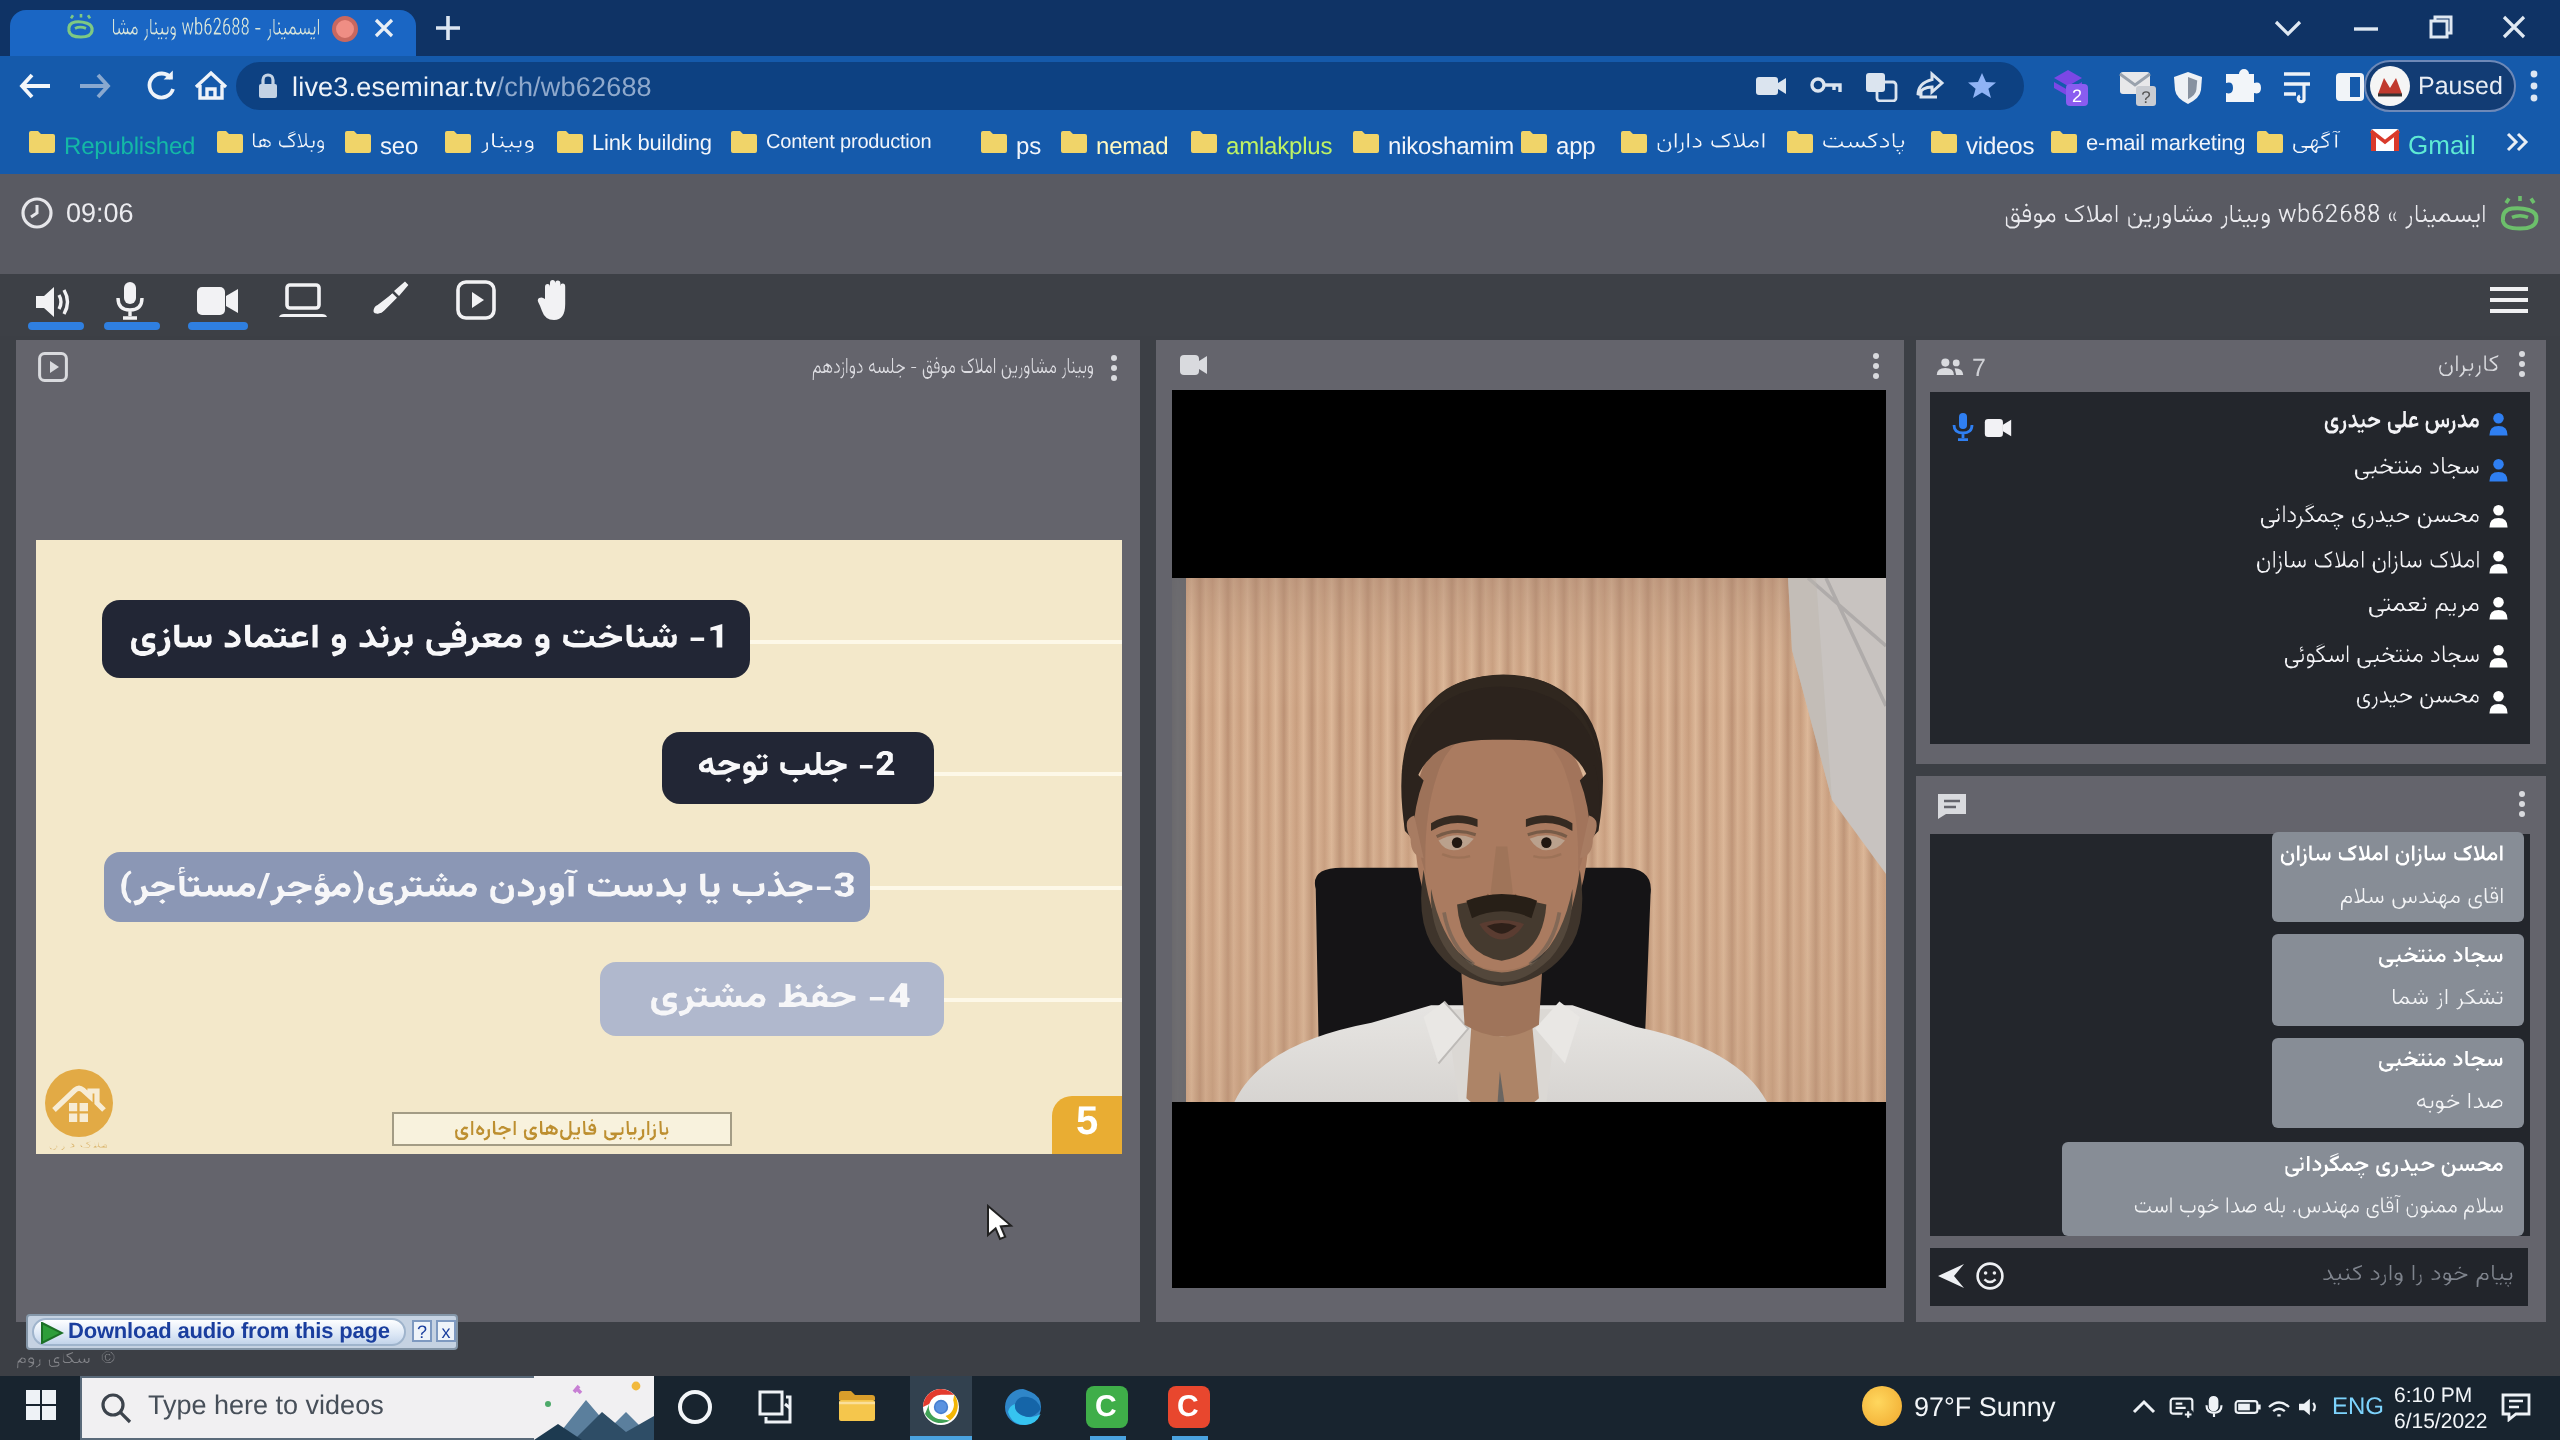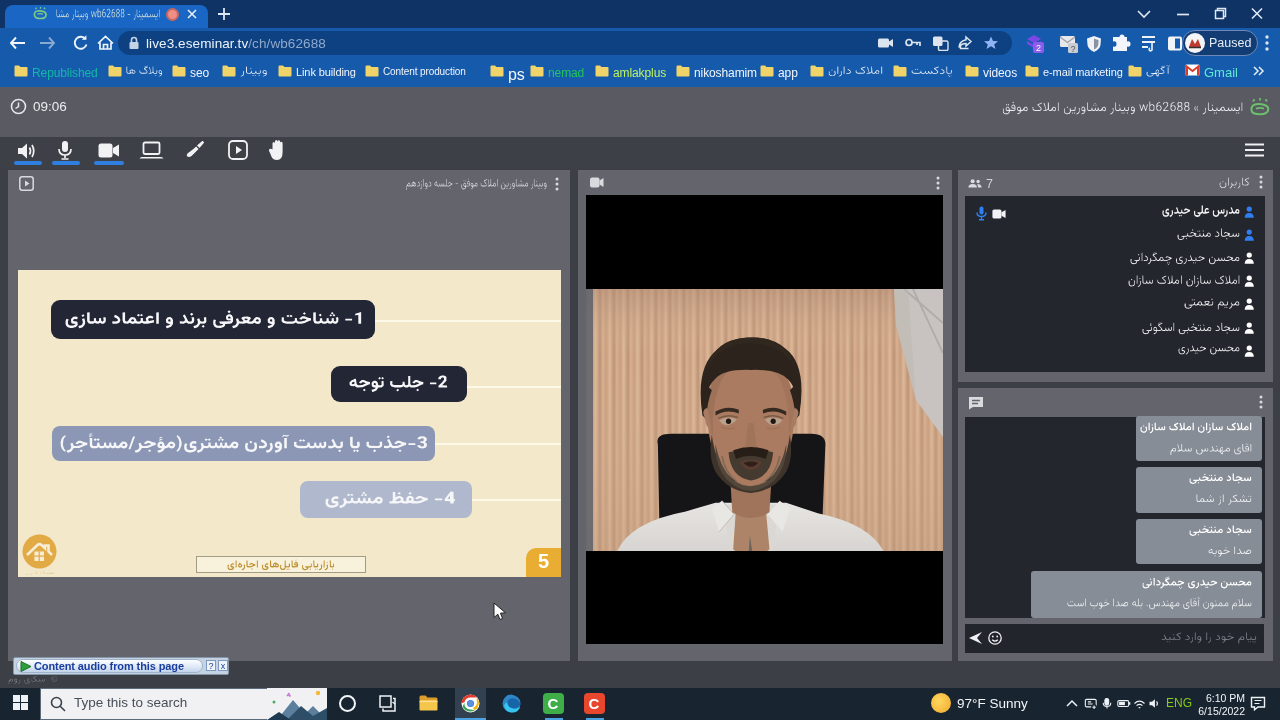--- a/index.html
+++ b/index.html
@@ -110,25 +110,25 @@
       <path d="M0.5 1.5 Q0.5 0.5 1.5 0.5 L5 0.5 L6.5 2 L12.5 2 Q13.5 2 13.5 3 L13.5 10.5 Q13.5 11.5 12.5 11.5 L1.5 11.5 Q0.5 11.5 0.5 10.5Z" fill="#f0d469"></path>
     </svg>
 <div class="abs" style="left:296px;top:65.5px;font-size:11px;color:#f2f5fa;letter-spacing:-0.1px">Link building</div>
 <svg class="abs" style="left:365px;top:65px" width="14" height="12" viewBox="0 0 14 12">
       <path d="M0.5 1.5 Q0.5 0.5 1.5 0.5 L5 0.5 L6.5 2 L12.5 2 Q13.5 2 13.5 3 L13.5 10.5 Q13.5 11.5 12.5 11.5 L1.5 11.5 Q0.5 11.5 0.5 10.5Z" fill="#f0d469"></path>
     </svg>
 <div class="abs" style="left:383px;top:65.5px;font-size:10px;color:#f2f5fa;letter-spacing:-0.1px">Content production</div>
 <svg class="abs" style="left:490px;top:65px" width="14" height="12" viewBox="0 0 14 12">
       <path d="M0.5 1.5 Q0.5 0.5 1.5 0.5 L5 0.5 L6.5 2 L12.5 2 Q13.5 2 13.5 3 L13.5 10.5 Q13.5 11.5 12.5 11.5 L1.5 11.5 Q0.5 11.5 0.5 10.5Z" fill="#f0d469"></path>
     </svg>
-<div class="abs" style="left:508px;top:65.5px;font-size:16px;color:#f2f5fa;letter-spacing:-0.1px">ps</div>
+<div class="abs" style="left:508px;top:65.5px;font-size:12px;color:#f2f5fa;letter-spacing:-0.1px">ps</div>
 <svg class="abs" style="left:530px;top:65px" width="14" height="12" viewBox="0 0 14 12">
       <path d="M0.5 1.5 Q0.5 0.5 1.5 0.5 L5 0.5 L6.5 2 L12.5 2 Q13.5 2 13.5 3 L13.5 10.5 Q13.5 11.5 12.5 11.5 L1.5 11.5 Q0.5 11.5 0.5 10.5Z" fill="#f0d469"></path>
     </svg>
-<div class="abs" style="left:548px;top:65.5px;font-size:12px;color:#22c55e;letter-spacing:-0.1px">nemad</div>
+<div class="abs" style="left:548px;top:65.5px;font-size:12px;color:#fef9c3;letter-spacing:-0.1px">nemad</div>
 <svg class="abs" style="left:595px;top:65px" width="14" height="12" viewBox="0 0 14 12">
       <path d="M0.5 1.5 Q0.5 0.5 1.5 0.5 L5 0.5 L6.5 2 L12.5 2 Q13.5 2 13.5 3 L13.5 10.5 Q13.5 11.5 12.5 11.5 L1.5 11.5 Q0.5 11.5 0.5 10.5Z" fill="#f0d469"></path>
     </svg>
 <div class="abs" style="left:613px;top:65.5px;font-size:12px;color:#bef264;letter-spacing:-0.1px">amlakplus</div>
 <svg class="abs" style="left:676px;top:65px" width="14" height="12" viewBox="0 0 14 12">
       <path d="M0.5 1.5 Q0.5 0.5 1.5 0.5 L5 0.5 L6.5 2 L12.5 2 Q13.5 2 13.5 3 L13.5 10.5 Q13.5 11.5 12.5 11.5 L1.5 11.5 Q0.5 11.5 0.5 10.5Z" fill="#f0d469"></path>
     </svg>
 <div class="abs" style="left:694px;top:65.5px;font-size:12px;color:#f2f5fa;letter-spacing:-0.1px">nikoshamim</div>
 <svg class="abs" style="left:760px;top:65px" width="14" height="12" viewBox="0 0 14 12">
       <path d="M0.5 1.5 Q0.5 0.5 1.5 0.5 L5 0.5 L6.5 2 L12.5 2 Q13.5 2 13.5 3 L13.5 10.5 Q13.5 11.5 12.5 11.5 L1.5 11.5 Q0.5 11.5 0.5 10.5Z" fill="#f0d469"></path>
@@ -501,41 +501,41 @@
       <path d="M4.2 8.7 Q7 11.4 9.8 8.7" stroke="#eef0f3" stroke-width="1.2" fill="none"></path>
     </svg>
 <div style="position:absolute;left:1161.0px;top:632.4px;z-index:5;line-height:0"><svg preserveAspectRatio="none" width="96.00" height="12.2" viewBox="0 0 90.00 12.25">
         <path d="M86.75 10.75L87.25 11.50L87.75 11.00L87.25 10.50ZM83.75 10.50L84.25 10.00L84.00 9.25L83.25 10.00ZM81.25 9.75L82.00 10.25L82.50 9.75L82.00 9.25ZM7.75 10.50L8.25 10.00L8.00 9.25L7.25 10.00ZM5.25 9.75L6.00 10.25L6.50 9.75L6.00 9.25ZM88.25 9.00L87.75 9.75L88.25 10.25L88.75 9.50ZM86.25 9.00L85.75 9.75L86.25 10.25L86.75 9.50ZM46.50 5.25L45.75 5.50L46.25 7.00L46.00 8.75L44.75 10.00L43.75 10.25L44.50 10.75L45.75 10.25L46.75 8.75ZM29.75 5.25L29.00 5.50L29.50 7.00L29.25 8.75L28.00 10.00L27.00 10.25L27.75 10.75L29.00 10.25L30.00 8.75ZM77.25 4.50L75.00 4.50L74.25 6.00L73.00 7.00L72.50 8.50L72.50 11.50L73.25 11.50L73.50 7.75L74.75 7.50L75.50 8.00L77.25 8.00L78.00 7.25L78.00 5.75ZM75.75 5.00L76.50 5.00L77.25 5.75L77.25 6.75L76.75 7.25L75.75 7.25L74.75 6.25ZM36.50 4.25L34.75 4.50L34.00 6.00L34.00 6.75L34.75 7.75L37.00 8.50L35.50 10.00L34.25 10.25L35.00 10.75L36.50 10.25L37.75 8.25L37.75 6.00L37.00 4.50ZM35.50 5.00L36.25 5.00L36.75 5.50L36.75 7.25L35.00 7.00L34.75 5.75ZM68.00 5.00L66.50 4.75L64.50 3.75L63.25 3.75L62.00 5.00L62.75 5.25L63.50 4.50L64.50 4.50L66.50 5.50L63.00 7.25L60.50 7.00L60.50 6.00L59.75 4.50L58.00 4.25L57.25 4.75L56.75 6.75L57.50 7.75L59.75 8.50L58.25 10.00L57.00 10.25L58.25 10.75L59.75 9.75L60.75 8.00L63.25 8.00L68.25 5.75ZM58.25 5.00L59.00 5.00L59.50 5.50L59.50 7.25L57.75 7.00L57.50 5.75ZM53.00 3.00L52.50 3.50L54.50 5.25L54.75 6.25L53.50 7.25L51.25 7.25L51.50 8.00L54.50 7.75L55.50 6.50L55.00 4.50ZM24.50 3.00L24.00 3.50L26.00 5.25L26.25 6.25L25.00 7.25L22.75 7.25L23.00 8.00L26.00 7.75L27.00 6.50L26.50 4.50ZM11.25 2.75L12.00 3.50L12.50 2.75L12.00 2.25ZM64.00 2.00L64.50 2.50L65.25 1.75L64.75 1.25ZM79.75 0.50L79.75 6.00L80.50 7.75L83.25 8.00L84.50 7.25L85.50 8.00L88.00 8.00L88.75 7.50L89.25 6.25L89.00 4.25L88.25 4.50L88.50 6.25L87.75 7.25L85.25 7.00L84.75 6.25L84.75 4.75L84.00 5.00L84.00 6.50L83.25 7.25L81.00 7.00L80.50 6.25L80.50 0.50ZM42.50 0.50L42.50 8.00L43.25 8.00L43.25 0.50ZM31.75 0.50L31.75 8.00L32.50 8.00L32.50 0.50ZM18.75 0.50L14.75 2.00L14.50 3.00L17.50 5.75L17.50 6.50L16.50 7.25L13.50 7.25L12.75 6.50L12.50 4.75L12.00 5.00L11.75 6.75L11.00 7.25L9.75 7.25L9.00 6.75L8.75 4.75L8.00 5.00L8.00 6.50L7.25 7.25L5.50 7.25L3.25 2.75L2.75 3.00L2.75 3.50L3.75 5.50L3.75 6.50L2.50 7.25L0.50 7.25L0.75 8.00L2.75 8.00L4.25 7.00L5.25 8.00L7.25 8.00L8.50 7.25L9.50 8.00L11.25 8.00L12.50 7.25L13.25 8.00L17.50 7.75L18.25 6.75L18.25 5.50L16.75 3.75L15.25 2.75L18.75 1.25Z" fill="#7e838c" fill-rule="evenodd"></path>
       </svg></div>
 <div class="abs" style="left:13px;top:657px;width:216px;height:17.5px;background:#c5d2e2;border:1px solid #8496a8;border-radius:2px"></div>
 <div class="abs" style="left:16px;top:658.5px;width:187px;height:14px;background:linear-gradient(#fdfeff,#dce7f5 60%,#c3d4ea);border:1px solid #9fb4cc;border-radius:7px"></div>
 <svg class="abs" style="left:20px;top:660.5px" width="12" height="11" viewBox="0 0 12 11">
       <path d="M1 0.5 L11 5.5 L1 10.5Z" fill="#2e9e3a" stroke="#1c7026" stroke-width="1"></path>
     </svg>
-<div class="abs" style="left:34px;top:660px;font-size:11px;font-weight:bold;color:#1a3e9e;letter-spacing:-0.1px">Content audio from this page</div>
+<div class="abs" style="left:34px;top:660px;font-size:11px;font-weight:bold;color:#1a3e9e;letter-spacing:-0.1px">Download audio from this page</div>
 <div class="abs" style="left:206px;top:659.5px;width:10px;height:11px;background:#eef3f9;border:1px solid #7e99c0;font-size:9px;color:#1a3e9e;text-align:center;line-height:11px">?</div>
 <div class="abs" style="left:218px;top:659.5px;width:10px;height:11px;background:#eef3f9;border:1px solid #7e99c0;font-size:9px;color:#1a3e9e;text-align:center;line-height:11px">x</div>
 <div style="position:absolute;left:8.0px;top:674.5px;z-index:5;line-height:0"><svg preserveAspectRatio="none" width="50.00" height="10.0" viewBox="0 0 44.25 10.00">
         <path d="M10.75 4.50L10.25 5.00L10.50 6.75L9.50 8.00L8.75 8.25L9.00 8.75L10.75 7.50ZM7.25 3.75L6.25 3.75L5.50 4.50L5.50 6.00L7.50 7.00L6.50 8.00L5.50 8.25L5.75 8.75L7.00 8.25L8.00 7.00L8.00 4.75ZM6.50 4.25L7.50 4.75L7.75 5.50L7.25 6.00L6.00 5.75L5.75 5.25ZM3.75 4.00L2.50 3.75L0.75 5.75L0.50 9.25L1.00 8.75L1.00 6.50L1.75 6.00L2.50 6.50L4.25 6.25L4.25 4.50ZM2.75 4.25L3.25 4.25L4.00 5.00L3.50 6.00L2.75 6.00L2.00 5.25ZM19.25 3.75L18.25 3.50L17.25 4.00L16.75 5.00L16.75 6.00L17.25 6.50L18.50 6.50L19.00 7.00L18.25 7.75L15.75 8.00L15.00 7.25L15.00 4.75L14.50 5.00L14.75 7.75L15.75 8.50L18.50 8.25L19.25 7.50L19.00 6.00L17.25 5.75L17.25 5.00L17.75 4.25L19.00 4.25ZM40.00 2.00L39.25 3.00L39.50 4.75L40.00 5.25L41.25 5.25L42.00 4.25L41.50 4.25L41.00 5.00L40.25 5.00L39.75 4.50L39.75 2.75L40.25 2.25L41.00 2.25L41.75 3.00L41.50 2.00ZM21.00 1.00L20.75 5.75L21.50 6.50L23.75 6.50L24.75 5.75L25.75 6.50L27.25 6.50L28.00 6.00L28.75 6.50L30.50 6.00L31.00 6.50L31.75 6.50L32.50 5.75L32.50 4.00L32.00 4.00L32.00 5.50L31.50 6.00L30.75 5.75L30.50 4.25L30.00 4.50L30.00 5.50L29.50 6.00L29.00 6.00L28.25 5.25L28.25 4.25L27.75 4.50L27.75 5.50L27.25 6.00L25.75 6.00L24.25 3.75L22.75 2.75L25.25 1.50L25.25 1.00L22.25 2.25L22.50 3.25L23.75 4.00L24.50 5.25L23.75 6.00L21.75 6.00L21.00 5.25ZM39.75 0.75L38.00 2.50L38.00 4.75L39.75 6.50L41.75 6.50L43.00 5.50L43.50 4.50L43.50 2.75L42.25 1.00ZM41.75 1.00L43.25 2.75L43.25 4.50L42.00 6.00L39.75 6.25L38.25 4.75L38.25 2.50L39.75 1.00Z" fill="#c8c8cc" opacity="0.5" fill-rule="evenodd"></path>
       </svg></div>
 <div class="abs" style="left:0;top:688px;width:1280px;height:32px;background:#18242f"></div>
 <svg class="abs" style="left:13px;top:695px" width="15" height="15" viewBox="0 0 15 15">
       <g fill="#eef2f6">
         <rect x="0" y="0" width="7" height="7"></rect>
         <rect x="8" y="0" width="7" height="7"></rect>
         <rect x="0" y="8" width="7" height="7"></rect>
         <rect x="8" y="8" width="7" height="7"></rect>
       </g>
     </svg>
 <div class="abs" style="left:40px;top:688px;width:287px;height:32px;background:#f1f0f2;border:1px solid #5a6a7a"></div>
 <svg class="abs" style="left:50px;top:696px" width="16" height="16" viewBox="0 0 16 16">
       <circle cx="6.5" cy="6.5" r="5" fill="none" stroke="#3c434c" stroke-width="1.6"></circle>
       <path d="M10.2 10.2 L15 15" stroke="#3c434c" stroke-width="1.6"></path>
     </svg>
-<div class="abs" style="left:74px;top:695px;font-size:13.5px;color:#474f59">Type this to search</div>
+<div class="abs" style="left:74px;top:695px;font-size:13.5px;color:#474f59">Type here to videos</div>
 <svg class="abs" style="left:267px;top:688px" width="60" height="32" viewBox="0 0 60 32">
 <rect width="60" height="32" fill="#f1f0f2"></rect>
 <path d="M10 32 L26 12 L38 26 L46 18 L60 32Z" fill="#5b7f9d"></path>
 <path d="M20 32 L34 18 L46 28 L60 20 L60 32Z" fill="#2e4d66"></path>
 <path d="M0 32 L12 24 L24 32Z" fill="#1d3a50"></path>
 <circle cx="51" cy="5" r="2.2" fill="#f2b93c"></circle>
       <path d="M21 6 L23.5 8.5 M22.5 5 L20 8" stroke="#c77fd4" stroke-width="1.8"></path>
       <circle cx="7" cy="14" r="1.5" fill="#4da96a"></circle>
 </svg>
 <svg class="abs" style="left:338px;top:694px" width="19" height="19" viewBox="0 0 19 19">
@@ -586,18 +586,18 @@
 <rect x="24.5" y="3" width="4.5" height="8" rx="2.2" fill="#eef2f6"></rect>
         <path d="M22.5 8 Q22.5 12.5 27 12.5 Q31.5 12.5 31.5 8 M27 12.5 L27 15"></path>
 <rect x="40" y="5.5" width="13" height="7" rx="1.5"></rect>
         <rect x="53" y="7.5" width="2" height="3" fill="#eef2f6" stroke="none"></rect>
         <rect x="41.5" y="7" width="7" height="4" fill="#eef2f6" stroke="none"></rect>
 <path d="M60 9 Q66 3.5 72 9 M62.5 11.5 Q66 8.5 69.5 11.5 M65 14 L67 14" stroke-width="1.4"></path>
 <path d="M78 7 L81 7 L84.5 4 L84.5 14 L81 11 L78 11Z" fill="#eef2f6" stroke="none"></path>
         <path d="M86.5 6.5 Q88.5 9 86.5 11.5"></path>
 </g>
     </svg>
-<div class="abs" style="left:1166px;top:696px;font-size:12px;color:#84cc16">ENG</div>
-<div class="abs" style="left:1197px;top:691.5px;width:48px;font-size:10.5px;color:#f2f5f8;text-align:right;line-height:13px">6:10 PM<br>6/15/2022</div>
+<div class="abs" style="left:1166px;top:696px;font-size:12px;color:#7dd3fc">ENG</div>
+<div class="abs" style="left:1197px;top:691.5px;width:48px;font-size:10.5px;color:#f2f5f8;text-align:left;line-height:13px">6:10 PM<br>6/15/2022</div>
 <svg class="abs" style="left:1250px;top:695px" width="16" height="16" viewBox="0 0 16 16">
       <path d="M1.5 2.5 L14.5 2.5 L14.5 12 L8 12 L4.5 14.8 L4.5 12 L1.5 12Z" fill="none" stroke="#eef2f6" stroke-width="1.4"></path>
       <path d="M4.5 5.5 L11.5 5.5 M4.5 8.5 L9.5 8.5" stroke="#eef2f6" stroke-width="1.2"></path>
     </svg>
 </div>
 </body></html>

